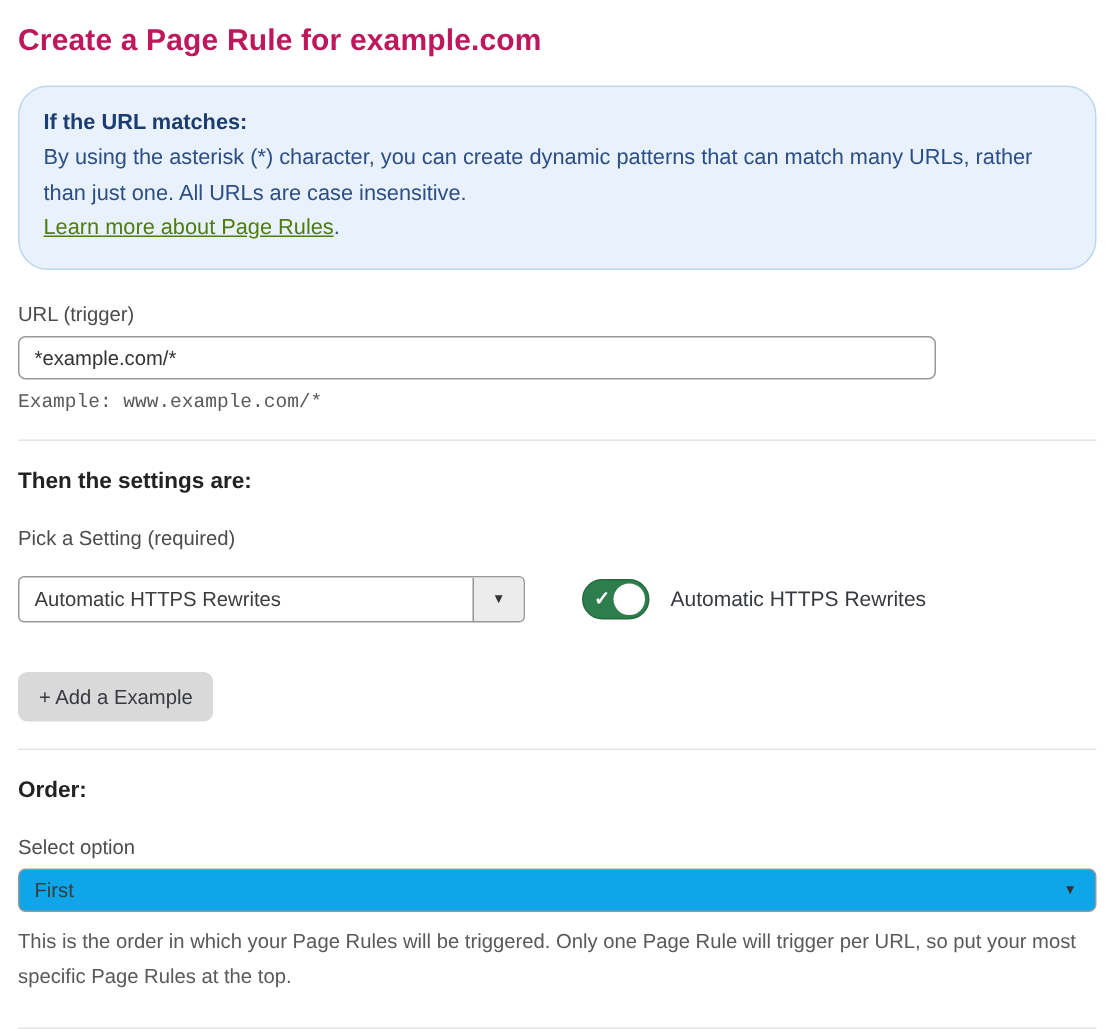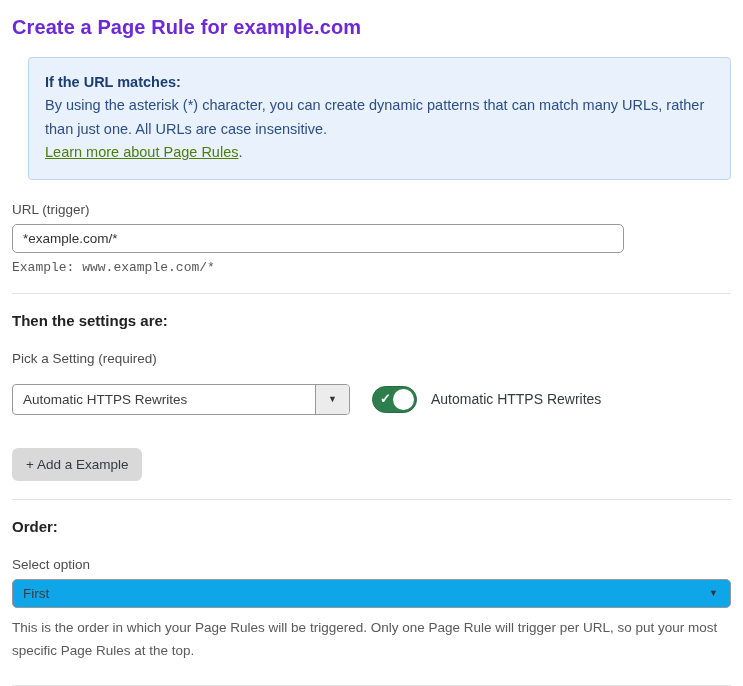--- a/index.html
+++ b/index.html
@@ -6,33 +6,32 @@
   html, body { background: #ffffff; }
   body {
     width: 743px; height: 686px;
     font-family: "Liberation Sans", sans-serif;
     color: #333;
     overflow: hidden;
   }
   .container { padding: 12px 12px 0 12px; }
 
   .page-title {
-    font-size: 20px; font-weight: bold; color: #6d28d9;
+    font-size: 20px; font-weight: bold; color: #be185d;
     margin: 4px 0 18px 0; letter-spacing: 0.1px;
   }
 
   .info-box {
     background: #e9f2fc;
     border: 1px solid #bcd6ef;
-    border-radius: 4px;
+    border-radius: 20px;
     padding: 13px 16px 14px 16px;
     font-size: 14.5px;
     line-height: 1.62;
     color: #2b4e86;
-    margin-left: 16px;
   }
   .info-box .info-heading { font-weight: bold; color: #1b3d72; }
   .info-box a.info-link {
     color: #4d7c0f; text-decoration: underline; cursor: pointer;
   }
   .info-box .link-suffix { color: #2b4e86; }
 
   .field-label {
     font-size: 13.5px; color: #4c4c4c; margin: 22px 0 7px 0;
   }
@@ -43,21 +42,21 @@
     padding: 0 10px; font-size: 13.5px; color: #333;
     font-family: "Liberation Sans", sans-serif;
     background: #fff; outline: none;
   }
   .field-hint { font-size: 13px; color: #595959; margin-top: 7px; font-family: Liberation Mono, monospace; }
 
   .divider { border: none; border-top: 1px solid #e4e4e4; margin: 18px 0; }
 
   .section-heading { font-size: 15px; font-weight: bold; color: #222; }
 
-  .picker-row { display: flex; align-items: center; margin-top: 18px; }
+  .picker-row { display: flex; align-items: center; margin-top: 18px; gap: 16px; }
 
   .dropdown {
     width: 338px; height: 31px;
     border: 1px solid #989898; border-radius: 4px;
     display: flex; align-items: stretch; background: #fff;
     cursor: pointer; overflow: hidden;
   }
   .dropdown-value {
     flex: 1; display: flex; align-items: center;
     padding-left: 10px; font-size: 13.5px; color: #3c3c3c;

